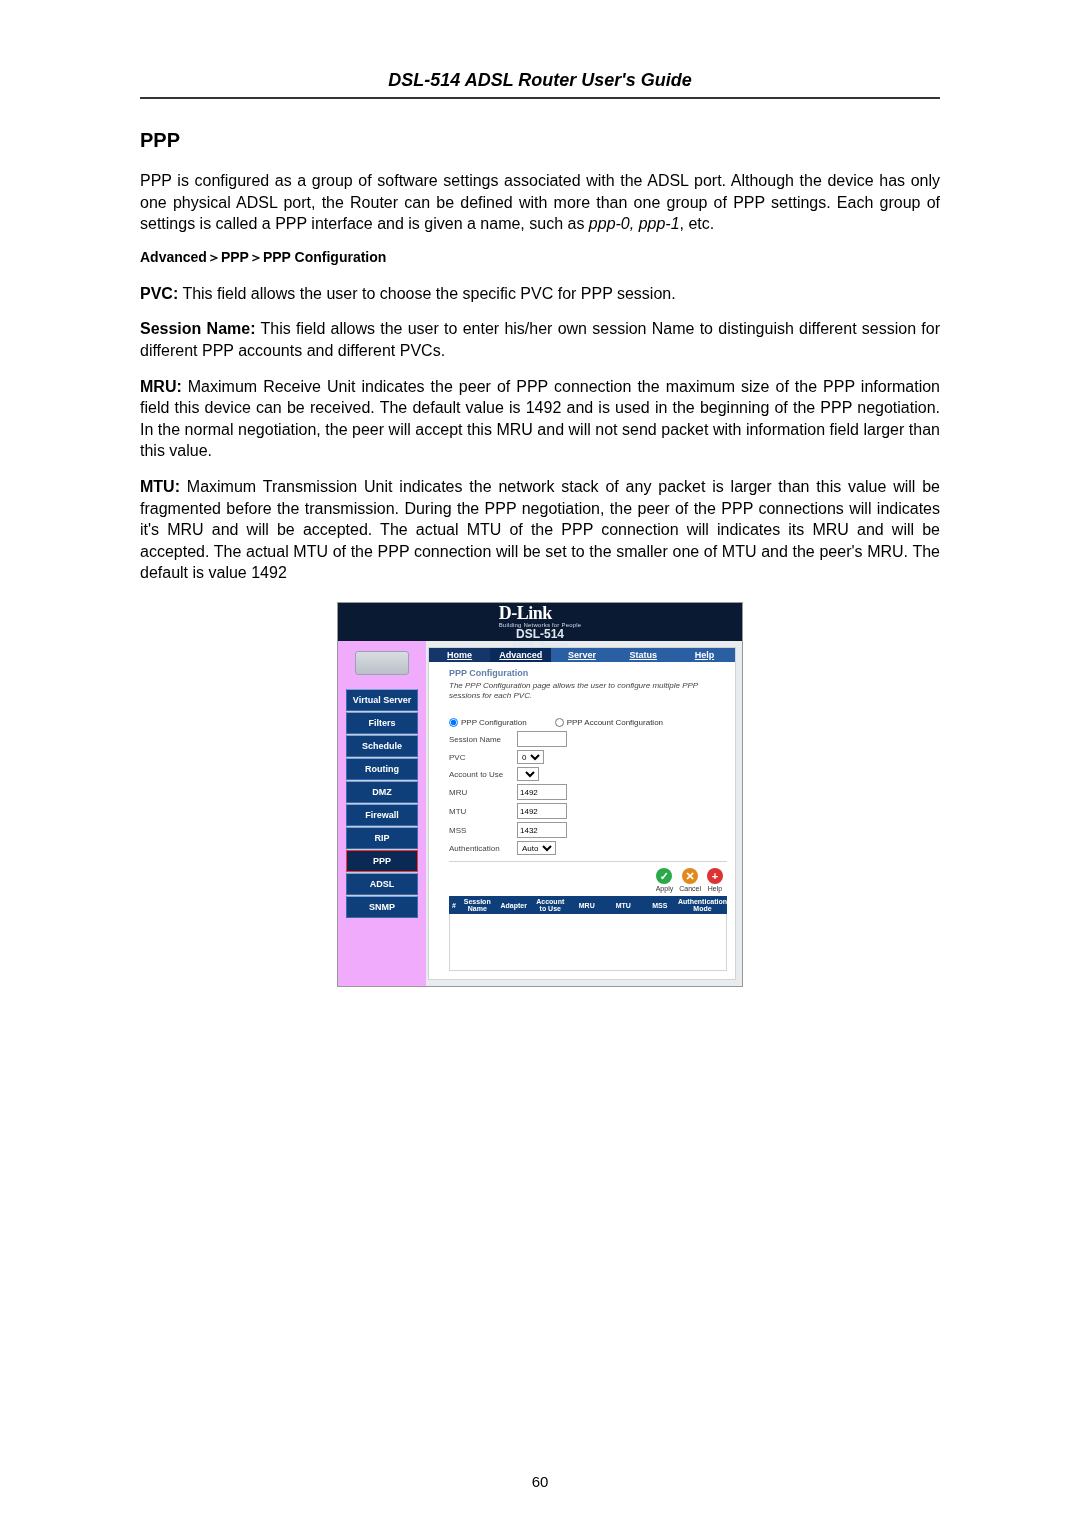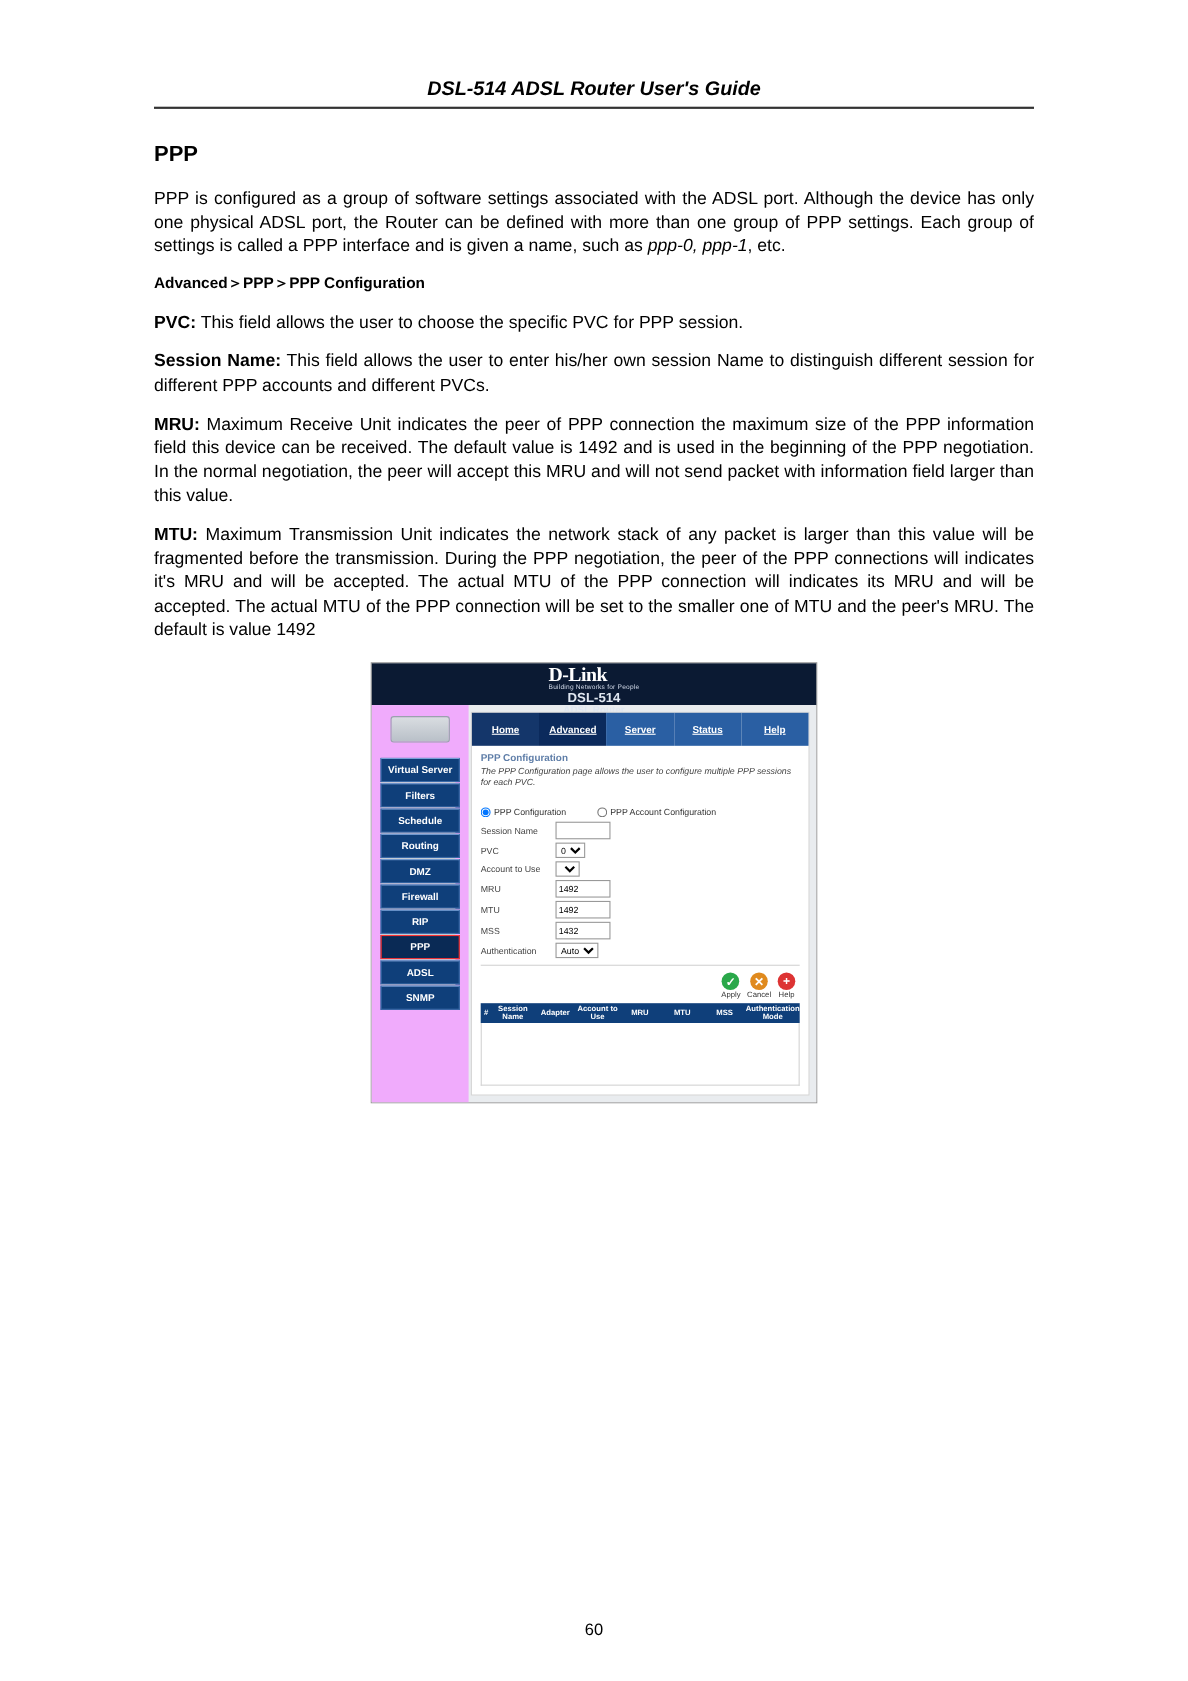--- a/index.html
+++ b/index.html
@@ -22,26 +22,26 @@
   .model-sub{font-size:9px;font-weight:bold;}
   .shot-body{display:flex;background:#e9ecef;}
   
   .sidebar{width:80px;background:#f0abfc;padding:6px 4px 10px 4px;display:flex;flex-direction:column;gap:6px;align-items:center;}
   .router-icon{width:52px;height:22px;background:linear-gradient(#d9dde1,#b9c0c8);border:1px solid #9aa2ad;border-radius:3px;margin:4px 0 8px 0;}
   .side-btn{width:70px;height:20px;background:#0f3f7a;color:#fff;font-size:9px;font-weight:bold;display:flex;align-items:center;justify-content:center;border:1px solid #3a6aa8;border-top-color:#7aa2d8;cursor:default;}
   .side-btn.active{background:#0a2a55;border-color:#ff3333;}
   .side-sep{width:68px;height:1px;background:#c5ccd5;}
   
   .panel{flex:1;background:#fff;margin:6px 6px 6px 2px;border:1px solid #d3d3d3;}
-  .tabs{display:flex;height:30px;}
+  .tabs{display:flex;height:14px;}
   .tab{flex:1;font-size:9px;font-weight:bold;display:flex;align-items:center;justify-content:center;color:#fff;text-decoration:underline;}
   .tab.home{background:#14366a;}
   .tab.adv{background:#0b2a5c;}
   .tab.plain{background:#2a5fa3;}
-  .panel-inner{padding:6px 8px 8px 8px;color:#333;}
+  .panel-inner{padding:6px 8px 8px 20px;color:#333;}
   .sec-title{color:#5f7ea8;font-size:9px;font-weight:bold;margin-bottom:3px;}
   .desc{font-size:8px;color:#444;line-height:1.2;margin-bottom:18px;font-style:italic;}
   .radio-row{display:flex;gap:28px;font-size:8px;color:#333;margin:4px 0 4px 0;}
   .radio-row label{display:flex;align-items:center;gap:3px;}
   .radio-row input{width:9px;height:9px;margin:0;}
   .frow{display:flex;align-items:center;font-size:8px;color:#444;margin:3px 0;}
   .frow .flab{width:68px;}
   .frow input[type=text]{width:44px;height:12px;font-size:8px;border:1px solid #999;background:#fff;}
   .frow select{height:14px;font-size:8px;border:1px solid #999;background:#fff;}
   .action-row{display:flex;justify-content:flex-end;gap:6px;padding:6px 4px 0 0;border-top:1px solid #d3d3d3;margin-top:6px;}

